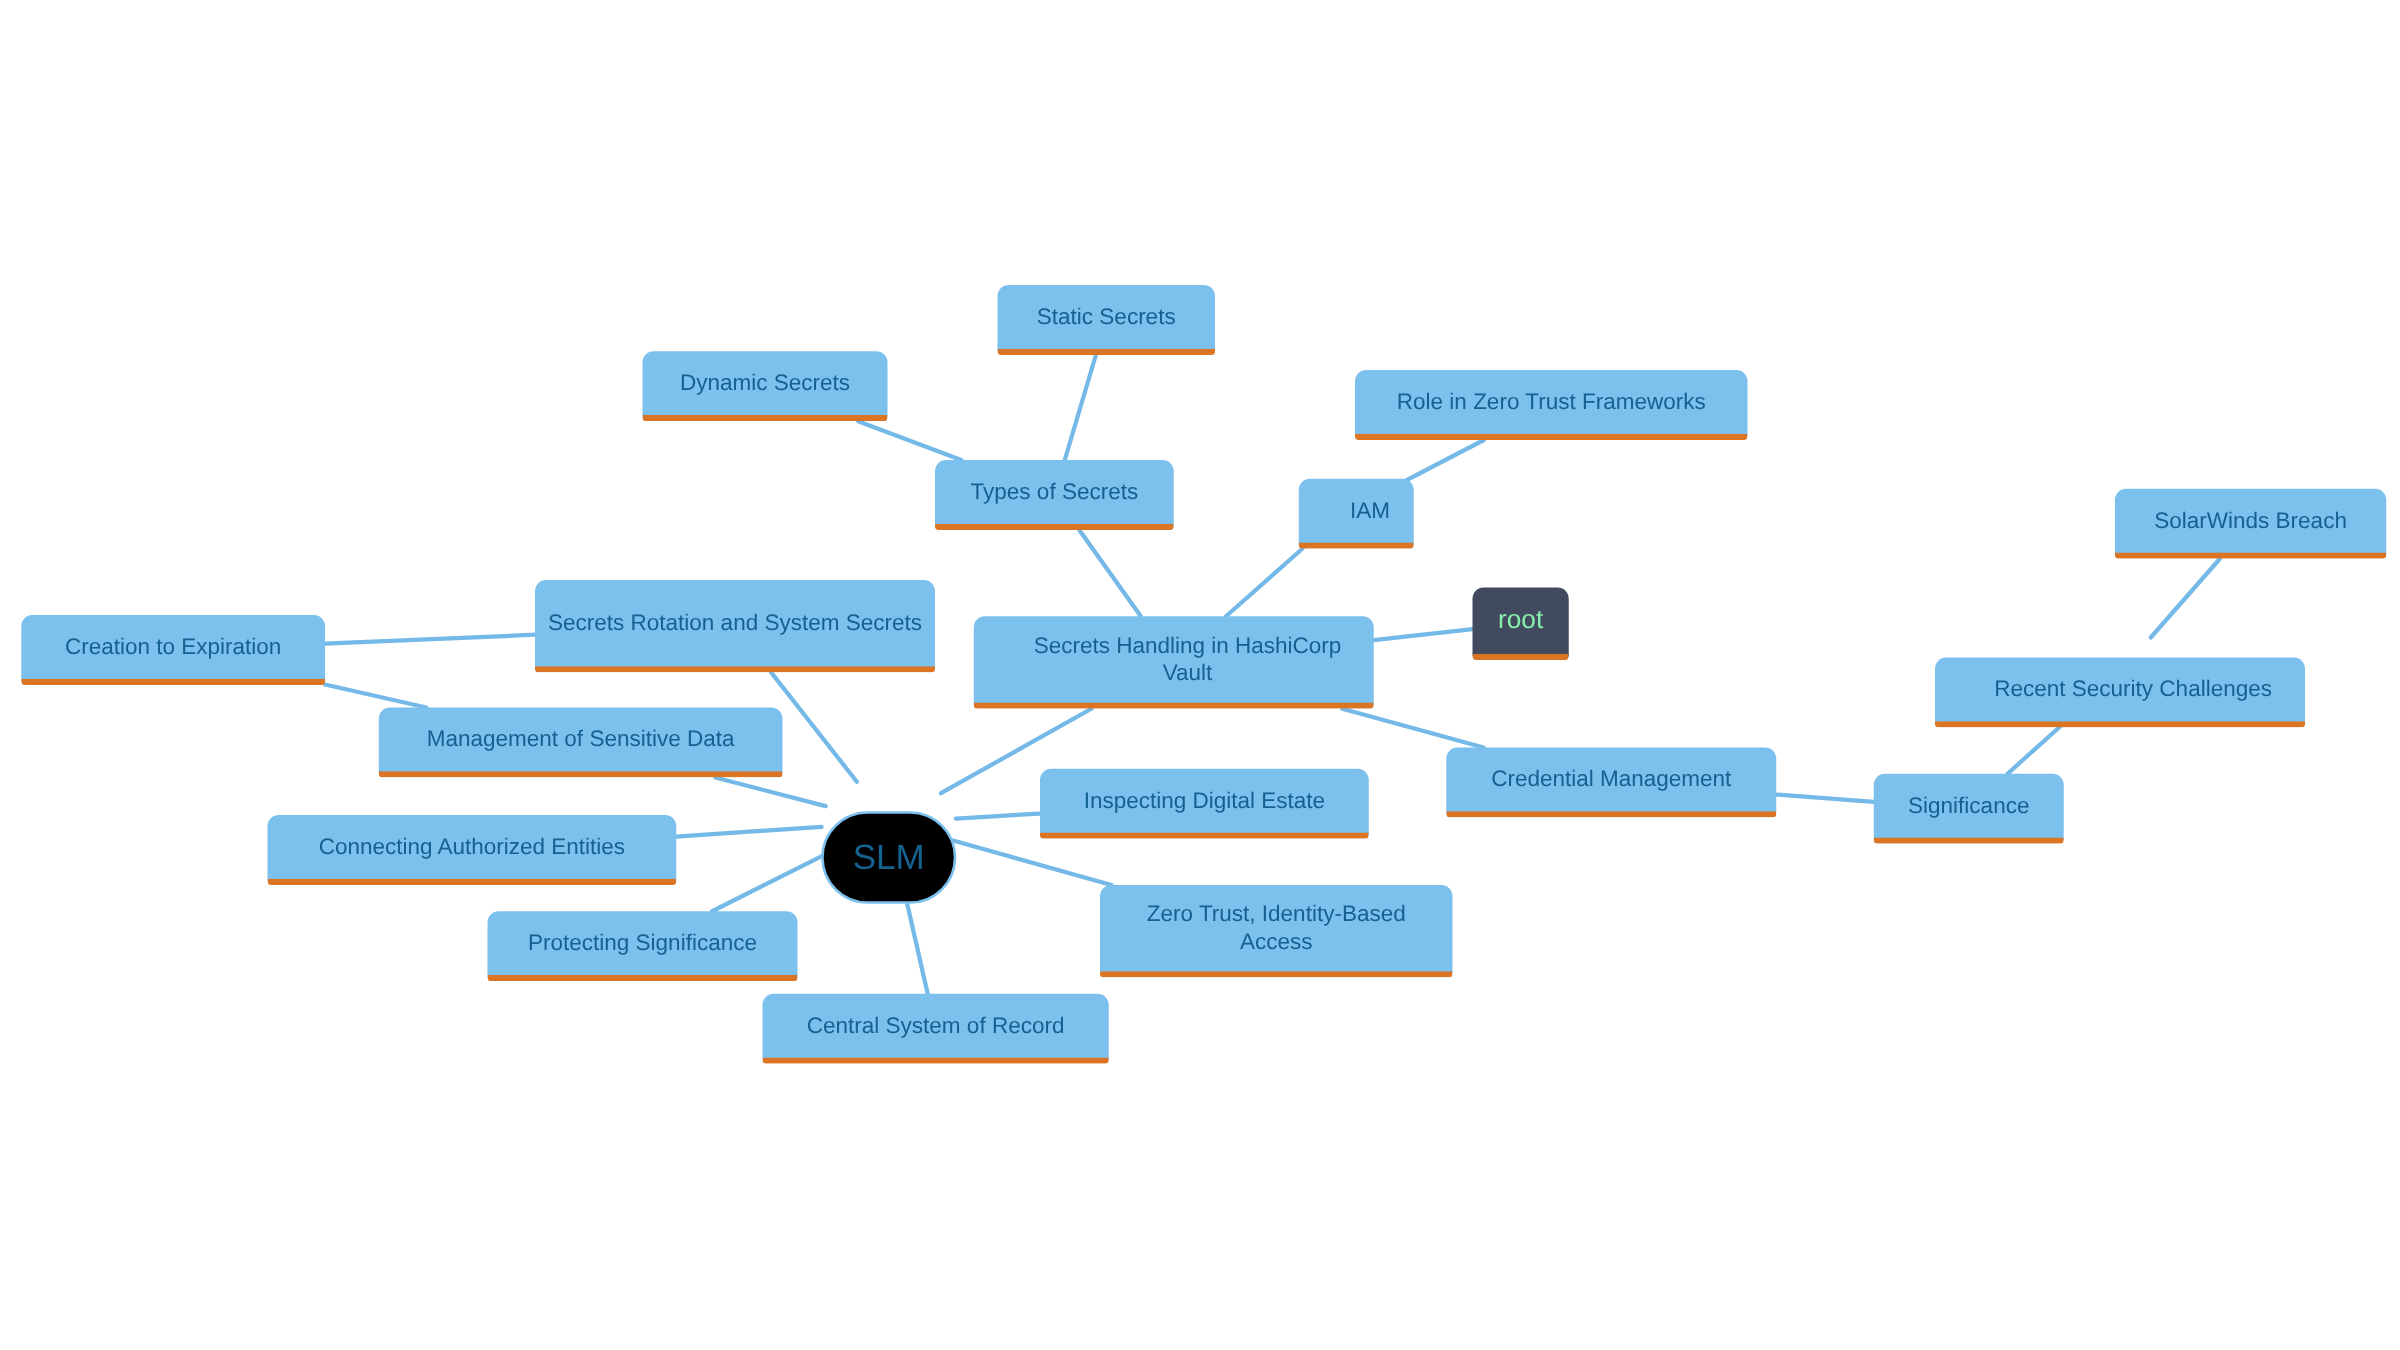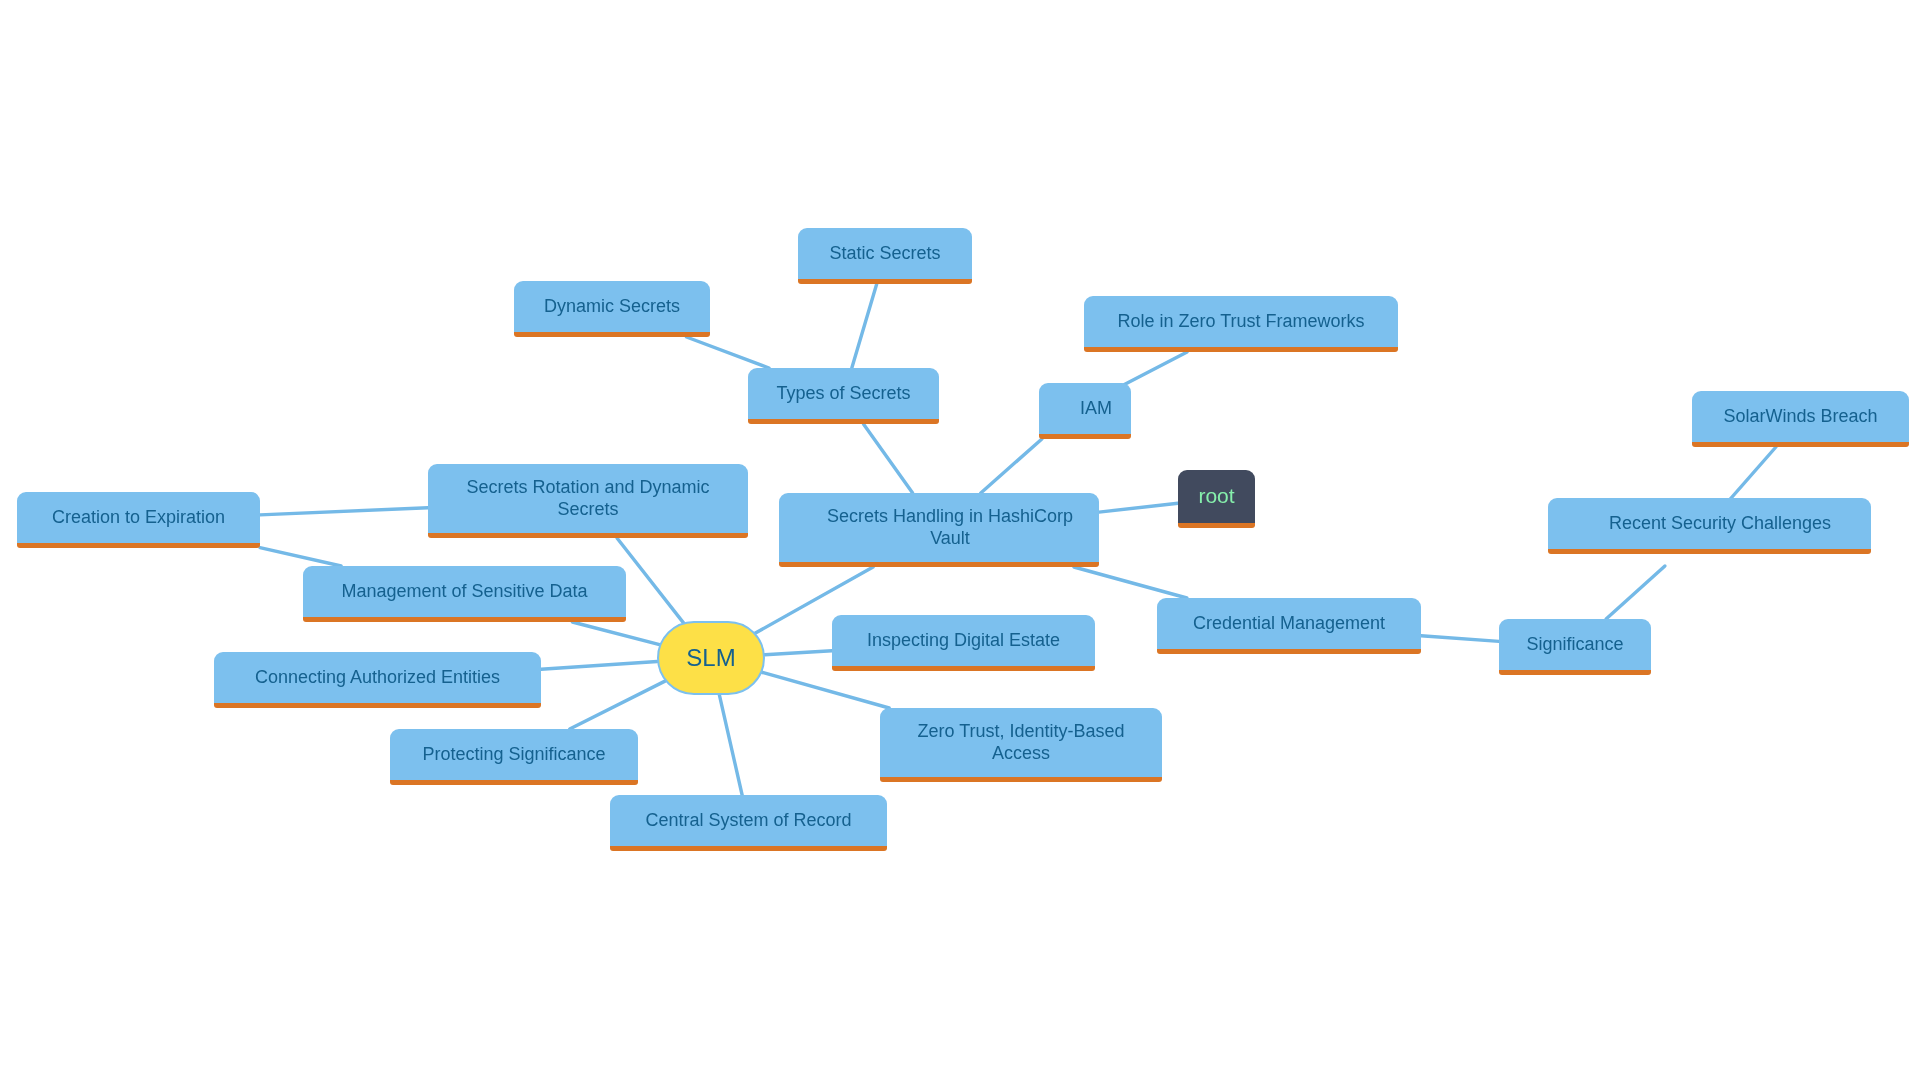--- a/index.html
+++ b/index.html
@@ -55,25 +55,26 @@
   .node-root {
     background: #414a5e;
     color: #86efac;
     font-size: 21px;
     border-bottom: 5px solid #db7524;
     border-radius: 9px 9px 3px 3px;
   }
 
   
   .node-ellipse {
-    background: #fde047;
+    background: #000000;
     color: #15618f;
-    font-size: 24px;
+    font-size: 28px;
     border: 2.5px solid #7cc0ee;
     border-radius: 44px;
+    margin-top: 28px;
   }
 
   .node-label {
     display: block;
     white-space: pre-line;
   }
 </style>
 </head>
 <body>
 
@@ -124,28 +125,28 @@
       </div>
       <div class="node node-box" style="left: 1084px; top: 296px; width: 314px; height: 56px;">
         <span class="node-label">Role in Zero Trust Frameworks</span>
       </div>
       <div class="node node-box" style="left: 1157px; top: 598px; width: 264px; height: 56px;">
         <span class="node-label">Credential Management</span>
       </div>
       <div class="node node-box" style="left: 1499px; top: 619px; width: 152px; height: 56px;">
         <span class="node-label">Significance</span>
       </div>
-      <div class="node node-box" style="left: 1548px; top: 498px; width: 323px; height: 56px; padding-left: 31px;">
+      <div class="node node-box" style="left: 1548px; top: 526px; width: 296px; height: 56px; padding-left: 31px;">
         <span class="node-label">Recent Security Challenges</span>
       </div>
       <div class="node node-box" style="left: 1692px; top: 391px; width: 217px; height: 56px;">
         <span class="node-label">SolarWinds Breach</span>
       </div>
       <div class="node node-box" style="left: 428px; top: 464px; width: 320px; height: 74px;">
-        <span class="node-label">Secrets Rotation and Dynamic Secrets</span>
+        <span class="node-label">Secrets Rotation and System Secrets</span>
       </div>
       <div class="node node-box" style="left: 17px; top: 492px; width: 243px; height: 56px;">
         <span class="node-label">Creation to Expiration</span>
       </div>
       <div class="node node-box" style="left: 303px; top: 566px; width: 323px; height: 56px;">
         <span class="node-label">Management of Sensitive Data</span>
       </div>
       <div class="node node-box" style="left: 214px; top: 652px; width: 327px; height: 56px;">
         <span class="node-label">Connecting Authorized Entities</span>
       </div>

